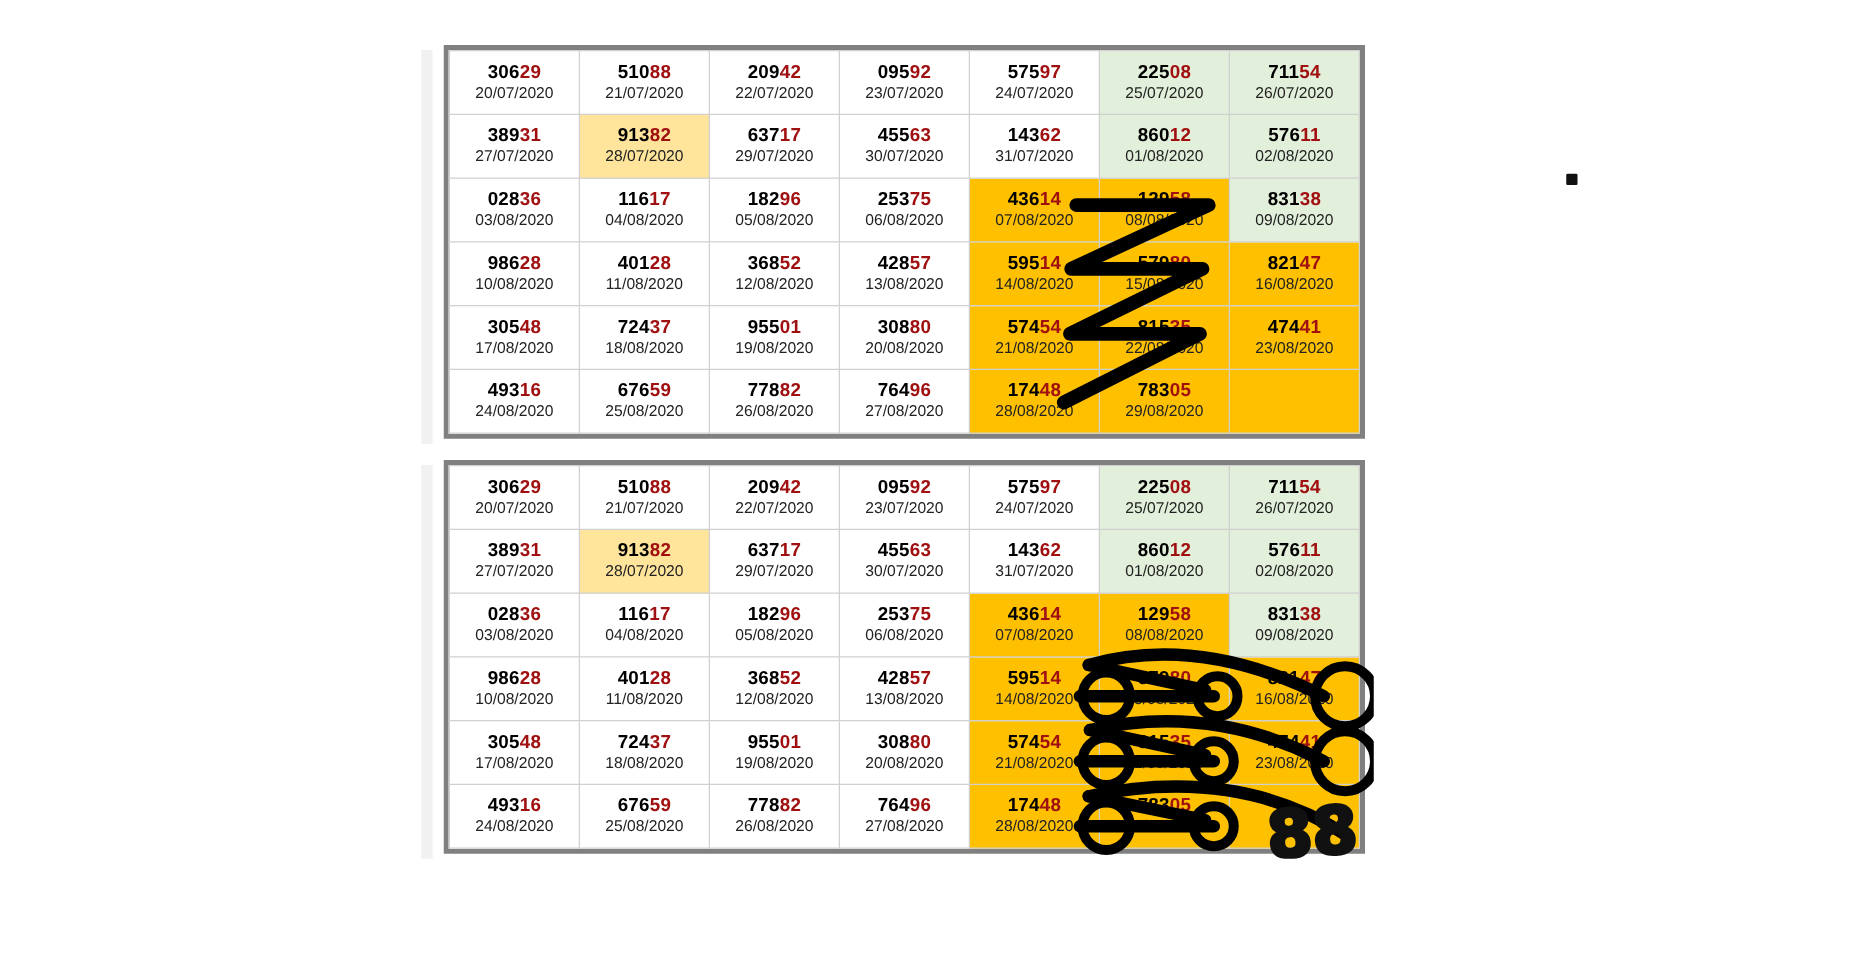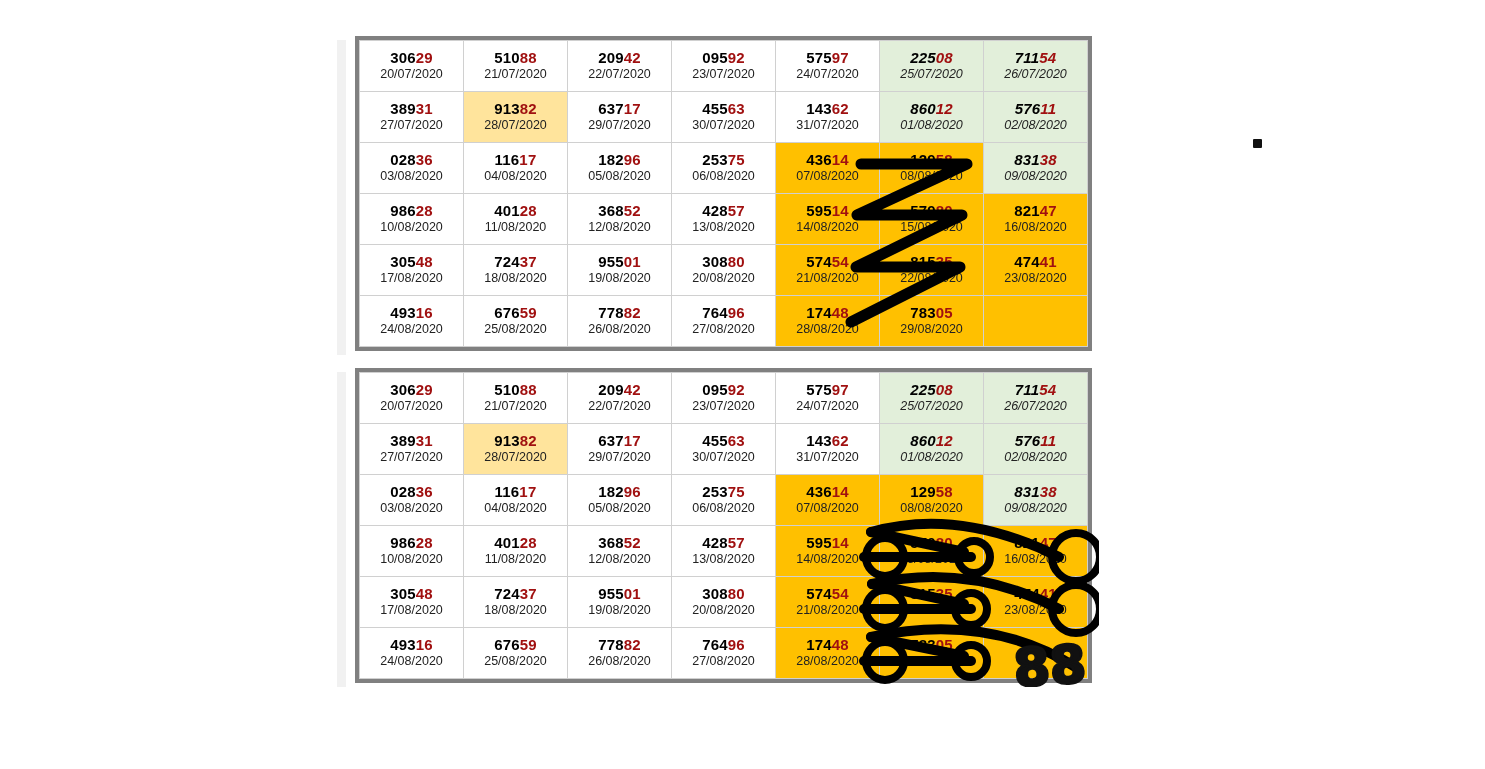--- a/index.html
+++ b/index.html
@@ -54,21 +54,21 @@
   .dt {
     font-size: 12.5px;
     font-weight: normal;
     color: #222222;
     line-height: 15px;
     white-space: nowrap;
     margin-top: 1px;
   }
 
   
-  td.fill-green  { background: #e2efda !important; font-style: italic; }
+  td.fill-green  { background: #e2efda !important; }
   td.fill-orange { background: #ffc000 !important; }
   td.fill-cream  { background: #ffe49c !important; }
   td.fill-white  { background: #ffffff !important; }
 
   
   .anno {
     position: absolute;
     left: 0; top: 0;
     pointer-events: none;
   }

